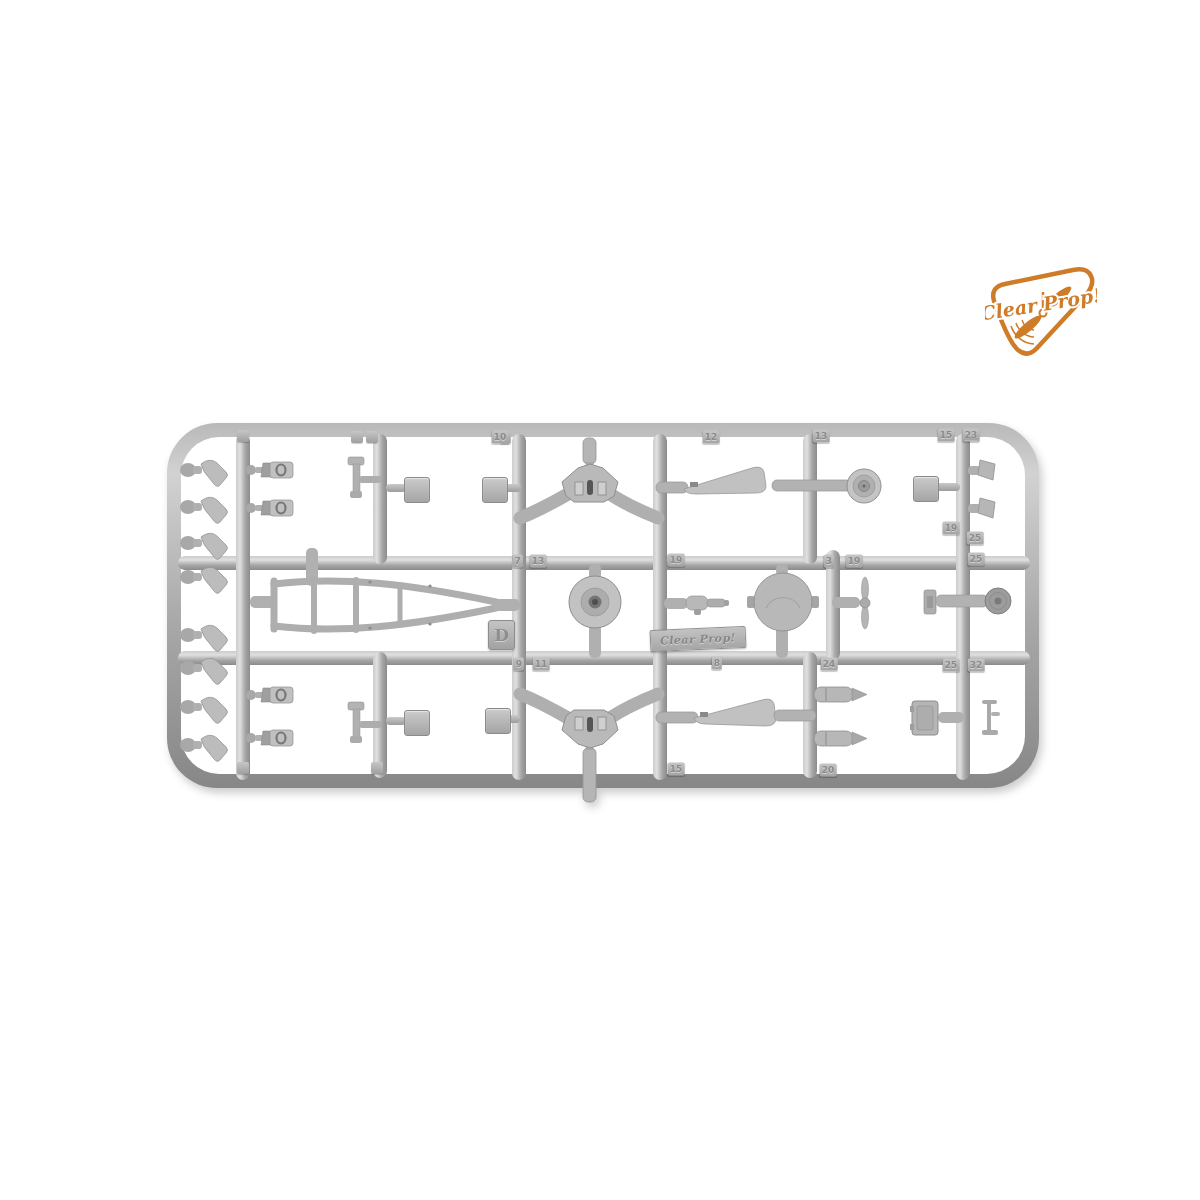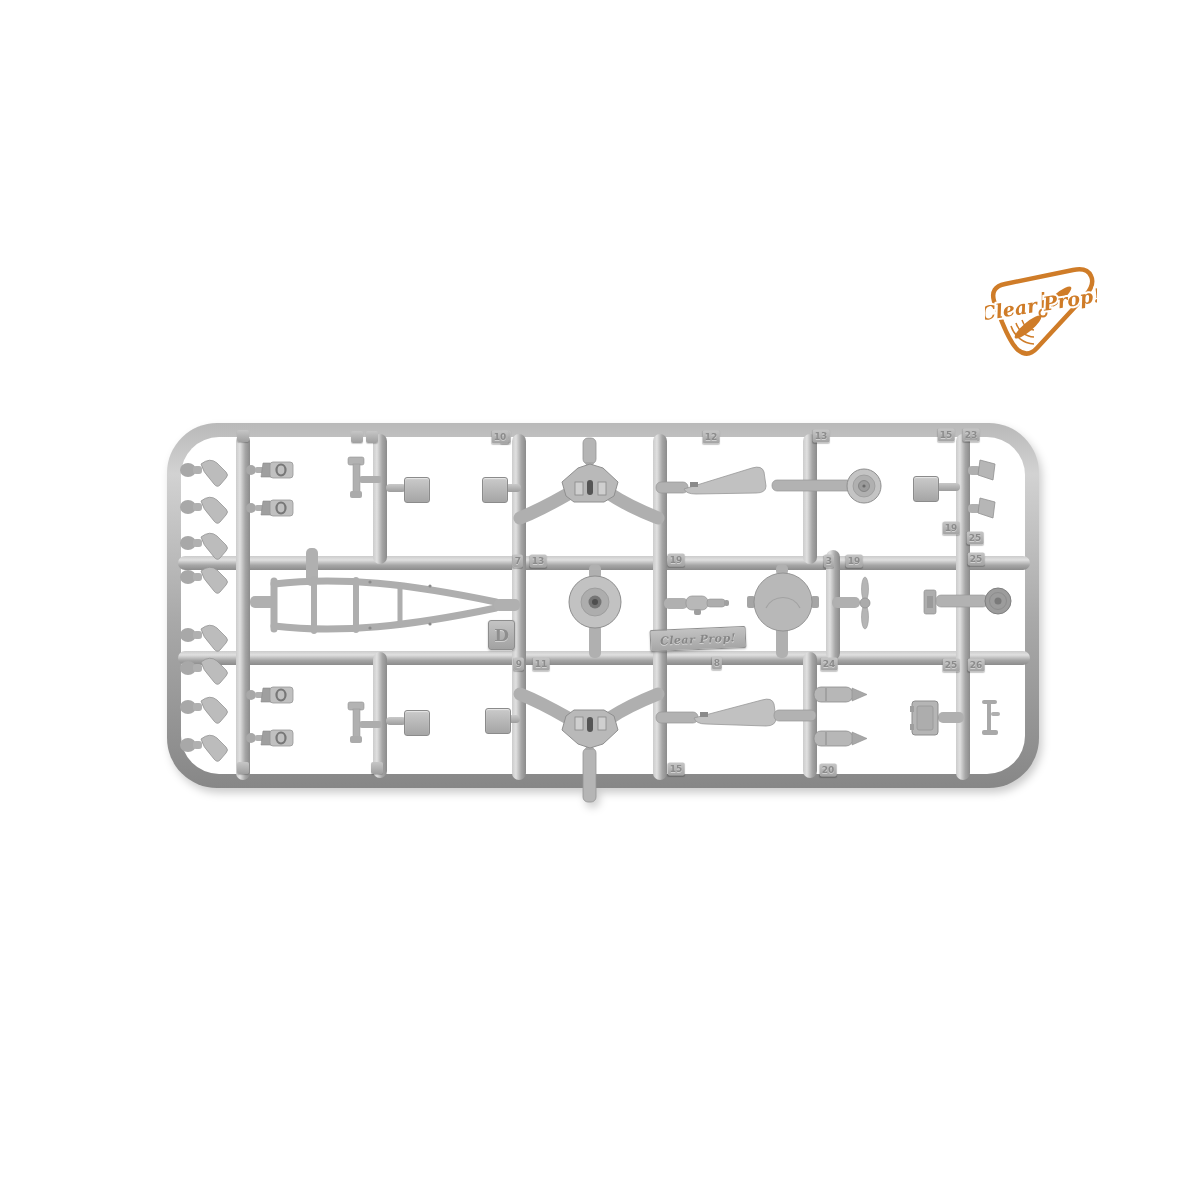--- a/index.html
+++ b/index.html
@@ -285,21 +285,21 @@
         <div class="tag" style="left: 676px; top: 560px;">19</div>
         <div class="tag" style="left: 829px; top: 561px;">3</div>
         <div class="tag" style="left: 854px; top: 561px;">19</div>
         <div class="tag" style="left: 951px; top: 528px; text-align: right;">19</div>
         <div class="tag" style="left: 976px; top: 559px;">25</div>
         <div class="tag" style="left: 519px; top: 664px;">9</div>
         <div class="tag" style="left: 541px; top: 664px;">11</div>
         <div class="tag" style="left: 717px; top: 663px;">8</div>
         <div class="tag" style="left: 829px; top: 664px;">24</div>
         <div class="tag" style="left: 951px; top: 665px;">25</div>
-        <div class="tag" style="left: 976px; top: 665px;">26</div>
+        <div class="tag" style="left: 976px; top: 665px;">32</div>
         <div class="tag" style="left: 676px; top: 769px;">15</div>
         <div class="tag" style="left: 828px; top: 770px;">20</div>
         <div class="nub" style="left: 243px; top: 436px;"></div>
         <div class="nub" style="left: 357px; top: 437px;"></div>
         <div class="nub" style="left: 372px; top: 437px;"></div>
         <div class="nub" style="left: 243px; top: 768px;"></div>
         <div class="nub" style="left: 377px; top: 768px;"></div>
       </div>
   </div>
 

